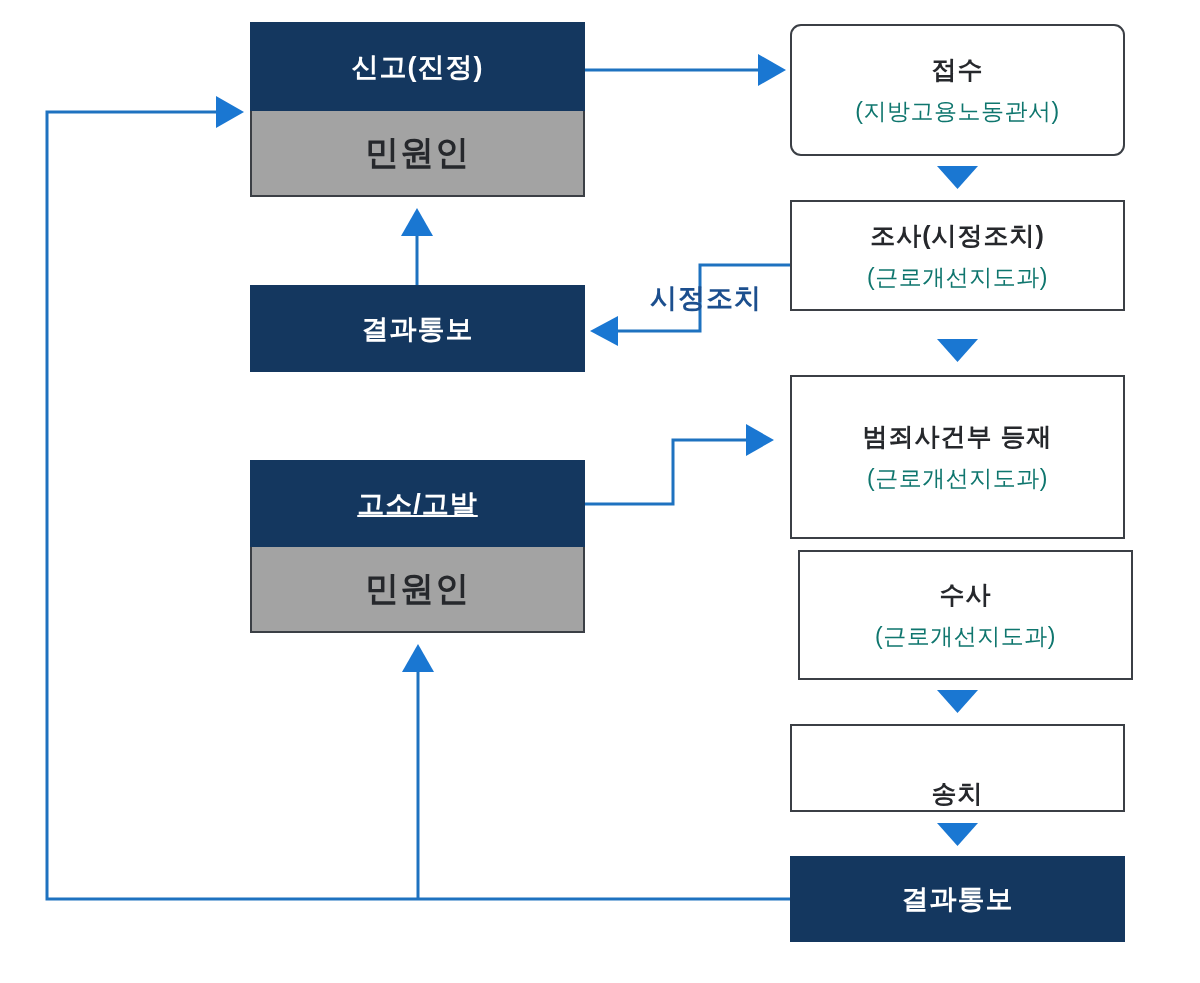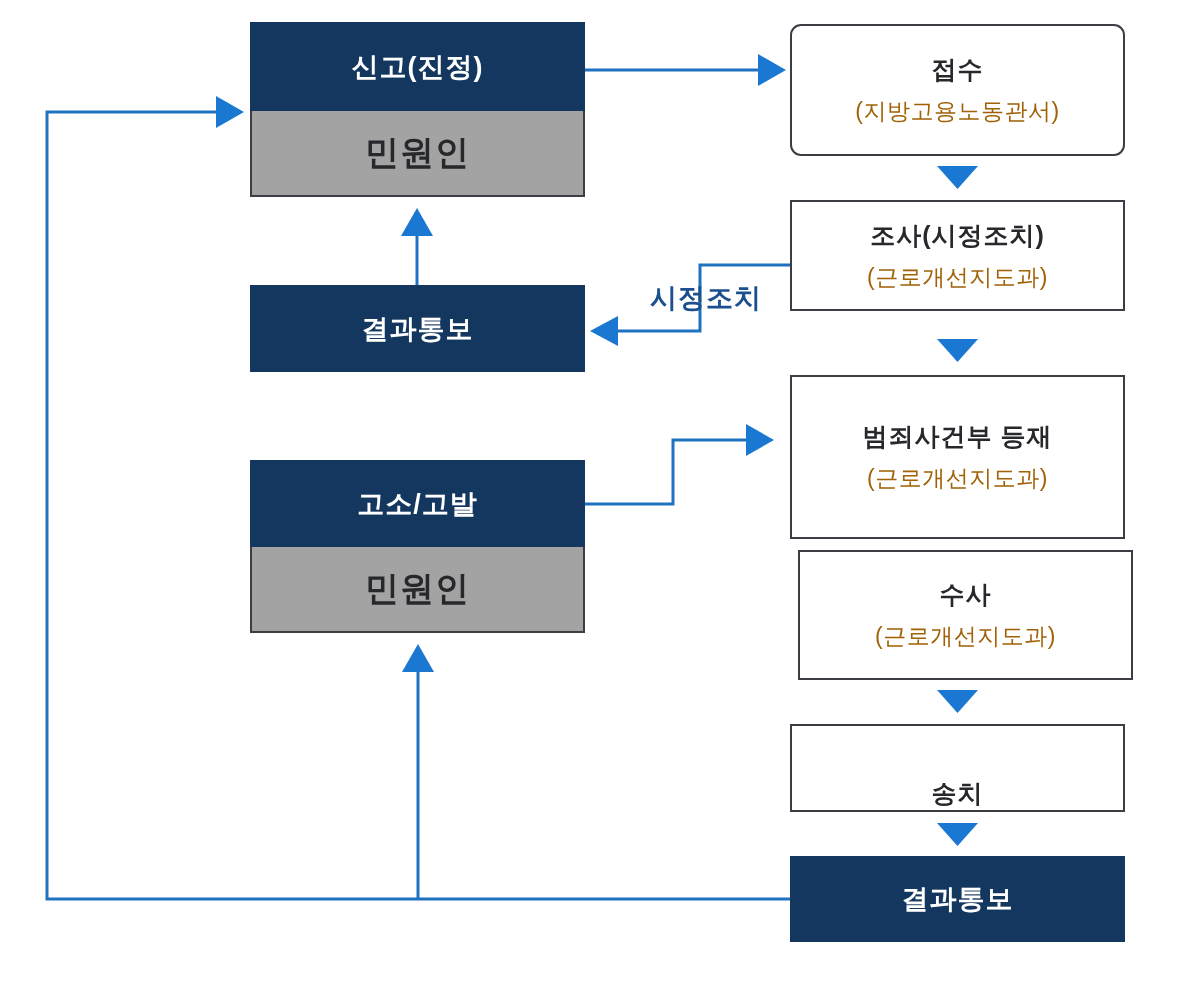--- a/index.html
+++ b/index.html
@@ -5,21 +5,21 @@
   html,body{margin:0;padding:0;background:#ffffff;}
   #stage{
     position:relative;width:1200px;height:983px;background:#ffffff;overflow:hidden;
     font-family:"Liberation Sans","DejaVu Sans",sans-serif;
   }
   .box{position:absolute;box-sizing:border-box;display:flex;flex-direction:column;
        align-items:center;justify-content:center;text-align:center;}
   .navy{background:#14375f;color:#ffffff;font-weight:bold;font-size:27px;letter-spacing:1px;}
   .white-box{background:#ffffff;border:2px solid #3b3f45;color:#26282c;}
   .white-box .title{font-weight:bold;font-size:25px;color:#26282c;letter-spacing:1px;}
-  .white-box .subtitle{font-weight:400;font-size:23px;color:#a16207;margin-top:10px;letter-spacing:0.5px;}
+  .white-box .subtitle{font-weight:400;font-size:23px;color:#0f766e;margin-top:10px;letter-spacing:0.5px;}
   .split-body{background:#a3a3a3;border:2px solid #3b3f45;border-top:none;
               color:#26282c;font-weight:600;font-size:34px;letter-spacing:1px;font-family:Liberation Mono, monospace;}
   #connector-layer{position:absolute;left:0;top:0;pointer-events:none;}
   .flow-label{position:absolute;color:#1c4f8e;font-weight:bold;font-size:27px;letter-spacing:1px;}
 </style>
 </head>
 <body>
 
 <div id="stage">
 
@@ -58,21 +58,21 @@
     <span>신고(진정)</span>
   </div>
   <div class="box split-body" style="left:250px;top:111px;width:335px;height:86px;">
     <span>민원인</span>
   </div>
 
   <div class="box navy" style="left:250px;top:285px;width:335px;height:87px;">
     <span>결과통보</span>
   </div>
 
-  <div class="box navy" style="left:250px;top:460px;width:335px;height:87px;">
+  <div class="box navy" style="left:250px;top:460px;width:335px;height:87px;text-decoration:underline;">
     <span>고소/고발</span>
   </div>
   <div class="box split-body" style="left:250px;top:547px;width:335px;height:86px;">
     <span>민원인</span>
   </div>
 
   <div class="box white-box" style="left:790px;top:24px;width:335px;height:132px;border-radius:11px;">
     <div class="title">접수</div>
     <div class="subtitle">(지방고용노동관서)</div>
   </div>

